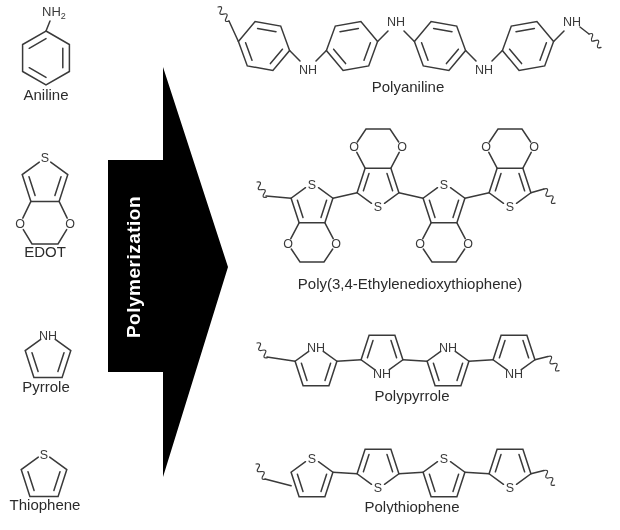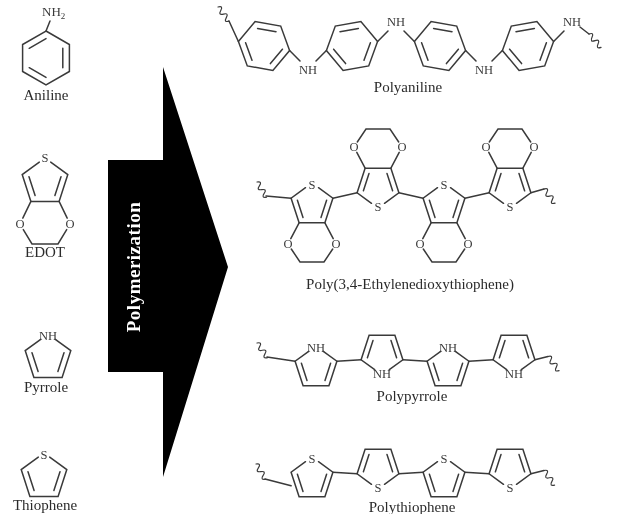--- a/index.html
+++ b/index.html
@@ -1,17 +1,17 @@
 <!DOCTYPE html>
 <html><head>
 <meta charset="utf-8">
 <style>
   html,body{margin:0;padding:0;background:#ffffff;}
   .stage{position:relative;width:620px;height:514px;background:#ffffff;overflow:hidden;
-         font-family:Liberation Serif, serif;}
+         font-family:Liberation Sans, sans-serif;}
   .abs{position:absolute;}
   svg{display:block;overflow:visible;}
   .bond{stroke:#3a3a3a;stroke-width:1.5;fill:none;stroke-linecap:round;}
   .sqg{stroke:#3a3a3a;stroke-width:1.2;fill:none;stroke-linecap:round;}
   .atom{font-size:12.5px;fill:#3a3a3a;text-anchor:middle;dominant-baseline:central;}
   .sub{font-size:9px;}
   .name{font-size:15px;fill:#2b2b2b;text-anchor:middle;}
   .arrowtext{font-size:19px;font-weight:bold;fill:#ffffff;text-anchor:middle;letter-spacing:0.5px;}
 </style>
 </head>

